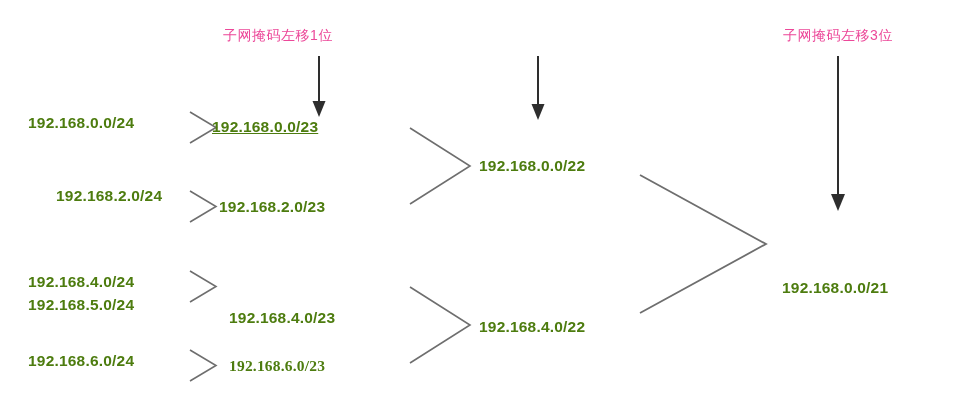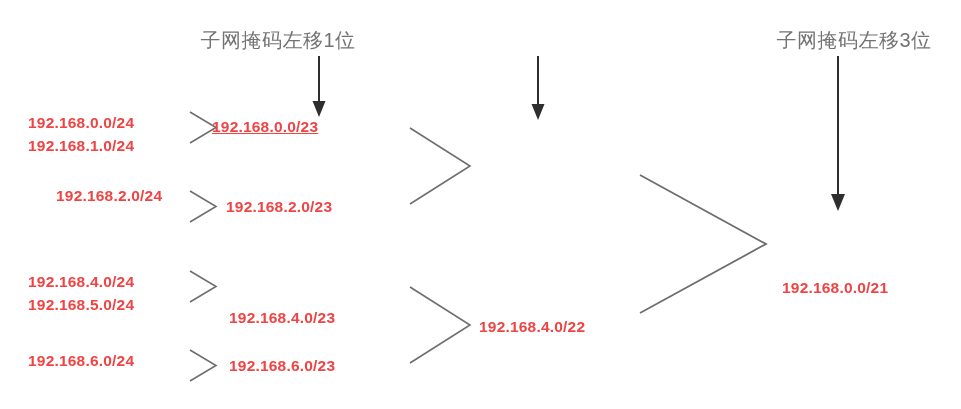--- a/index.html
+++ b/index.html
@@ -12,31 +12,31 @@
   }
   #canvas {
     position: relative;
     width: 961px;
     height: 409px;
     background: #ffffff;
     overflow: hidden;
   }
   .hdr {
     position: absolute;
-    font-size: 20px;
-    color: #737373;
+    font-size: 14px;
+    color: #ec4899;
     white-space: nowrap;
     transform: translateX(-50%);
     letter-spacing: 0.5px;
   }
   .ip {
     position: absolute;
     font-size: 15.5px;
     font-weight: bold;
-    color: #ef4444;
+    color: #4d7c0f;
     white-space: nowrap;
     letter-spacing: 0.2px;
   }
   svg.layer {
     position: absolute;
     left: 0;
     top: 0;
     width: 961px;
     height: 409px;
     pointer-events: none;
@@ -58,21 +58,21 @@
   .arrowhead {
     fill: #2e2e2e;
   }
 </style>
 </head>
 <body>
 
 <div id="canvas">
 
   <div class="hdr" style="left:278px; top:27px;">子网掩码左移1位</div>
-  <div class="hdr" style="left:838px; top:27px;margin-left:16px;">子网掩码左移3位</div>
+  <div class="hdr" style="left:838px; top:27px;">子网掩码左移3位</div>
 
   <svg class="layer" viewBox="0 0 961 409">
 
     <g>
       <line class="arrowline" x1="319" y1="56" x2="319" y2="104"></line>
       <polygon class="arrowhead" points="319,117 312.5,101 325.5,101"></polygon>
     </g>
 
     <g>
       <line class="arrowline" x1="538" y1="56" x2="538" y2="107"></line>
@@ -90,31 +90,31 @@
     <polyline class="chev" points="190,350 216,365.5 190,381"></polyline>
 
     <polyline class="chev" points="410,128 470,166 410,204"></polyline>
     <polyline class="chev" points="410,287 470,325 410,363"></polyline>
 
     <polyline class="chev big" points="640,175 766,244 640,313"></polyline>
 
   </svg>
 
   <div class="ip" style="left:28px; top:114px;">192.168.0.0/24</div>
-  <div class="ip" style="left:28px; top:137px;">192.168.1.0/24</div>
 
   <div class="ip" style="left:28px; top:187px;margin-left:28px;">192.168.2.0/24</div>
 
   <div class="ip" style="left:28px; top:273px;">192.168.4.0/24</div>
   <div class="ip" style="left:28px; top:296px;">192.168.5.0/24</div>
 
   <div class="ip" style="left:28px; top:352px;">192.168.6.0/24</div>
 
   <div class="ip" style="left:212px; top:118px;text-decoration:underline;">192.168.0.0/23</div>
-  <div class="ip" style="left:226px; top:198px;">192.168.2.0/23</div>
+  <div class="ip" style="left:219px; top:198px;">192.168.2.0/23</div>
   <div class="ip" style="left:229px; top:277px;margin-top:32px;">192.168.4.0/23</div>
-  <div class="ip" style="left:229px; top:357px;">192.168.6.0/23</div>
+  <div class="ip" style="left:229px; top:357px;font-family:Liberation Serif, serif;">192.168.6.0/23</div>
 
+  <div class="ip" style="left:479px; top:157px;">192.168.0.0/22</div>
   <div class="ip" style="left:479px; top:318px;">192.168.4.0/22</div>
 
   <div class="ip" style="left:782px; top:235px;margin-top:44px;">192.168.0.0/21</div>
 
 </div>
 
 </body></html>

